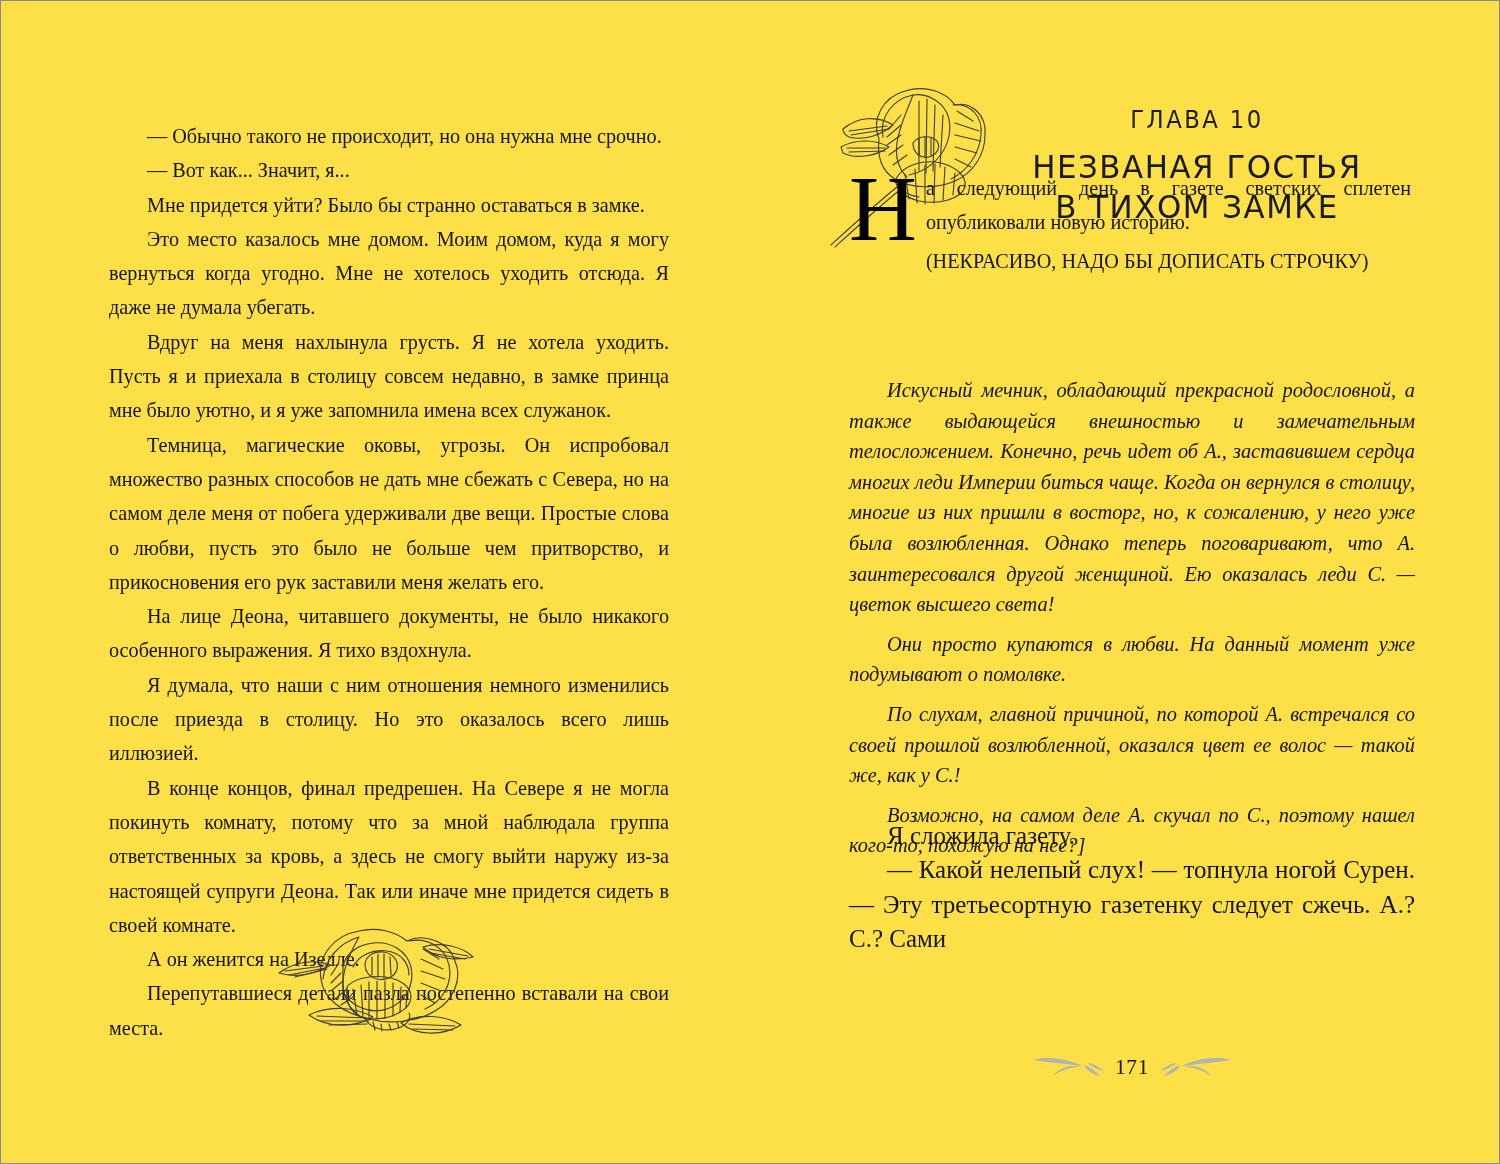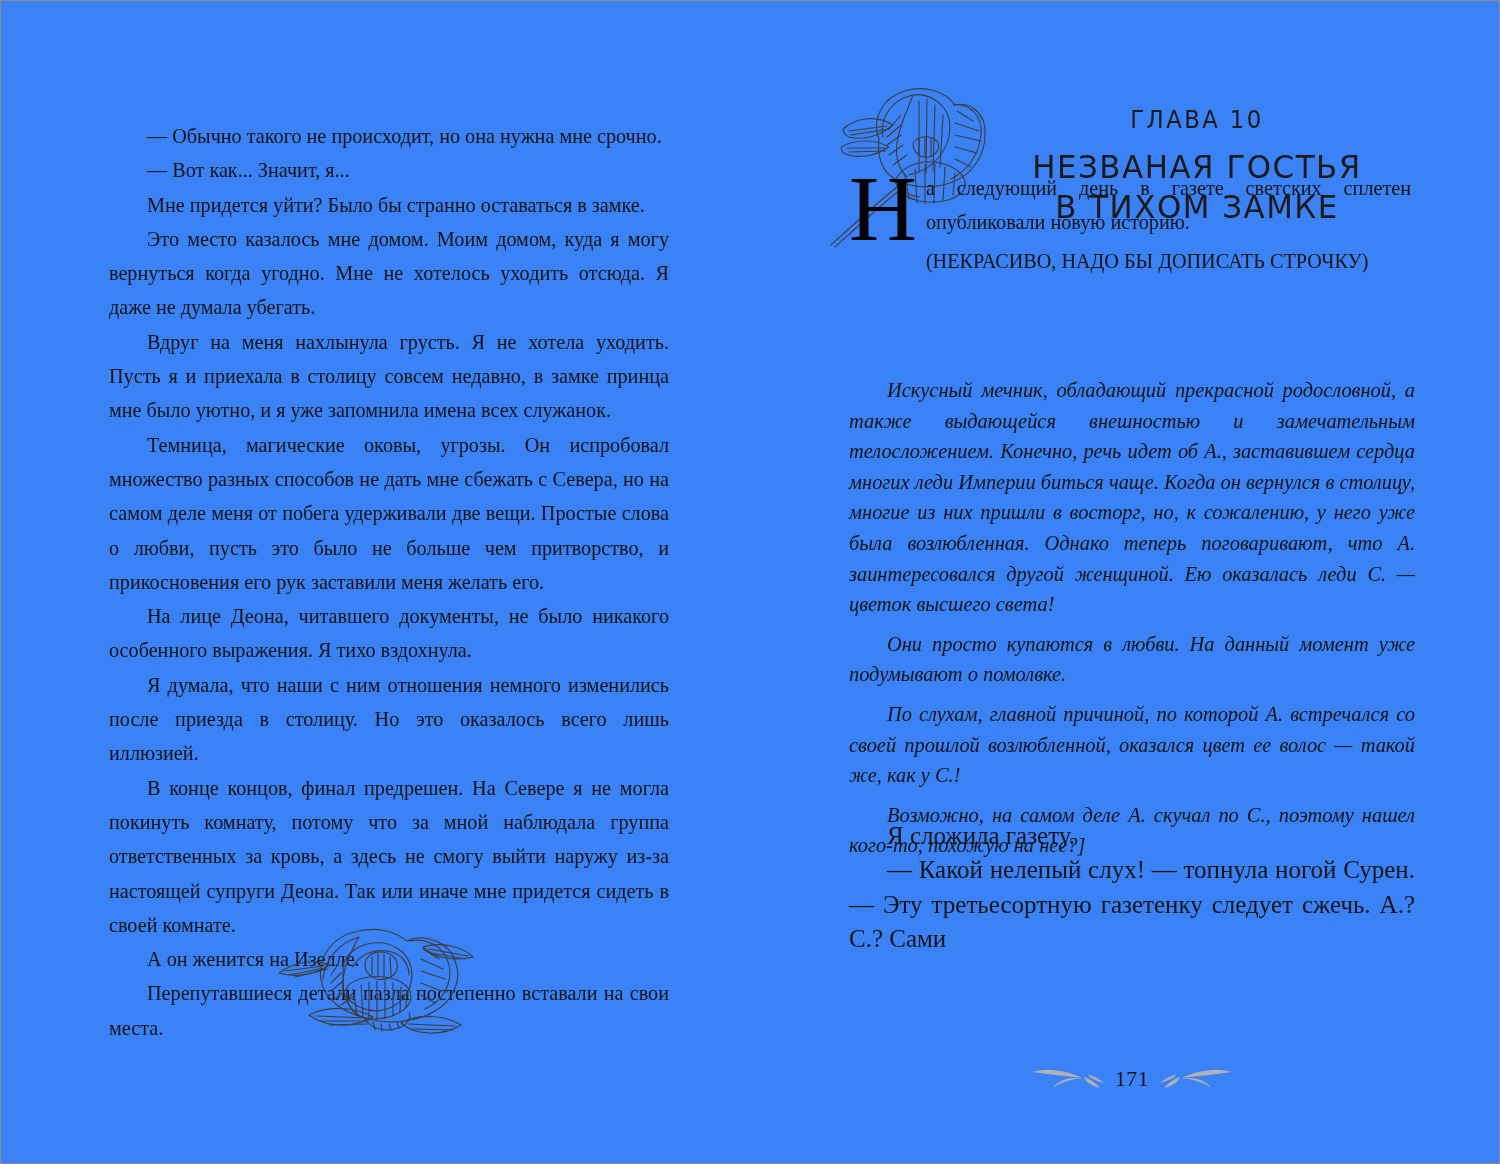--- a/index.html
+++ b/index.html
@@ -13,21 +13,21 @@
     font-family: "Liberation Serif", "DejaVu Serif", serif;
     color: #111111;
     overflow: hidden;
   }
   #page-frame {
     position: relative;
     width: 1500px;
     height: 1164px;
     box-sizing: border-box;
     border: 1px solid #8b8b8b;
-    background: #3b82f6;
+    background: #fde047;
   }
   .spread {
     position: absolute;
     inset: 0;
   }
   
   .page-col {
     position: absolute;
     top: 0;
     bottom: 0;
@@ -166,21 +166,20 @@
   #folio {
     position: absolute;
     left: 848px;
     top: 1046px;
     width: 566px;
     height: 40px;
     display: flex;
     align-items: center;
     justify-content: center;
     gap: 9px;
-    margin-top: 12px;
   }
   #folio .folio-num {
     font-size: 21.5px;
     color: #111111;
     letter-spacing: 0.6px;
   }
   .swash { width: 74px; height: 26px; display: block; }
   .swash svg { display: block; width: 100%; height: 100%; }
 </style>
 </head>

